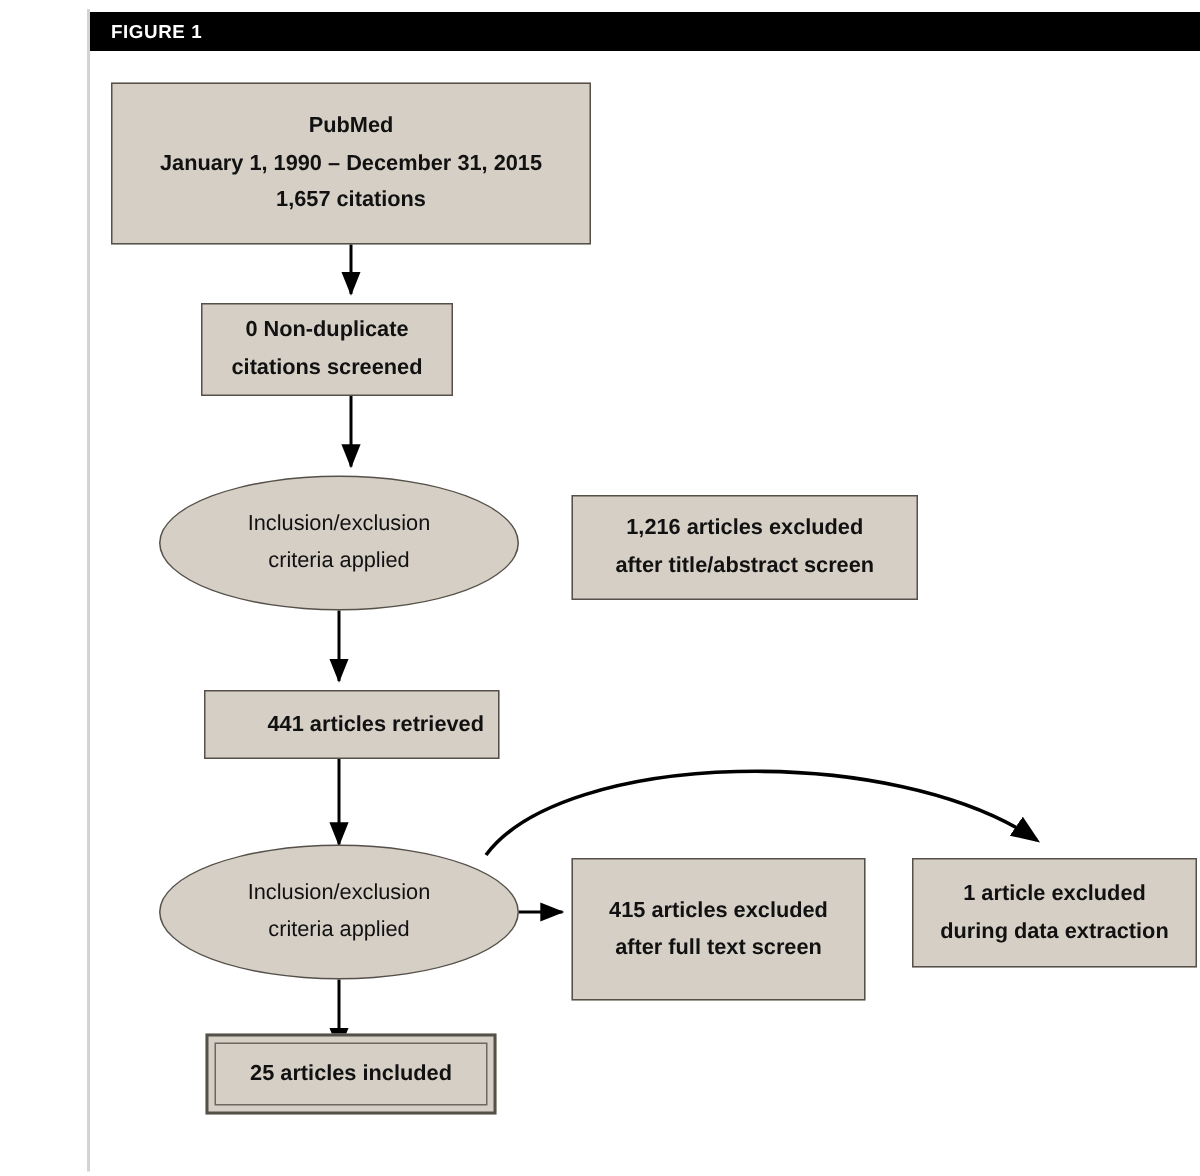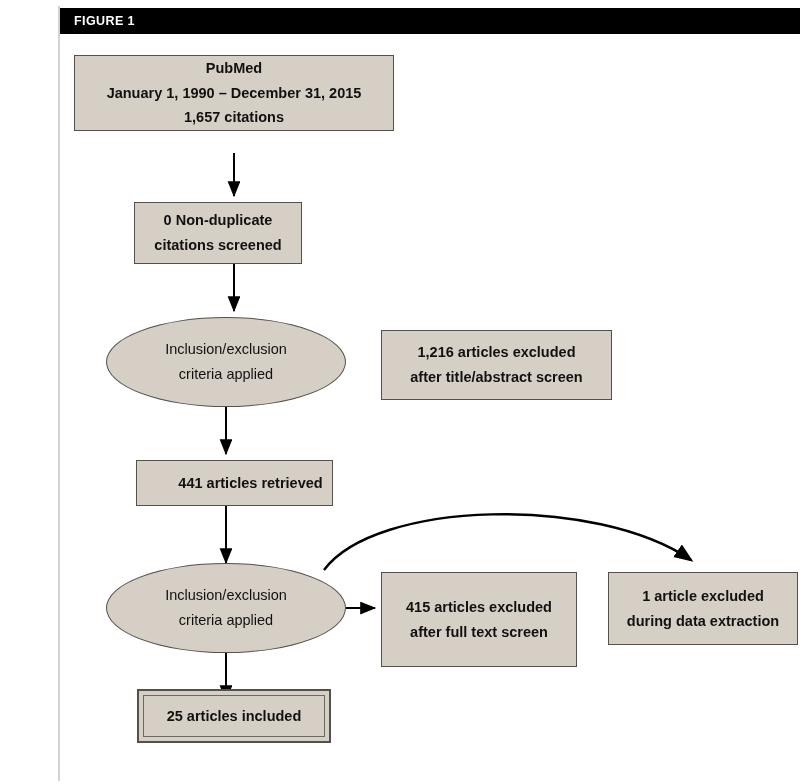--- a/index.html
+++ b/index.html
@@ -95,21 +95,21 @@
     background: #d6cfc6;
     width: 100%;
     height: 100%;
     display: flex;
     align-items: center;
     justify-content: center;
     box-sizing: border-box;
   }
 
   
-  #node-pubmed      { left: 38px;  top: 55px;  width: 320px; height: 76px; }
+  #node-pubmed      { left: 38px;  top: 55px;  width: 320px; height: 108px; }
   #node-nondup      { left: 98px; top: 202px; width: 168px; height: 62px; }
   #node-criteria-1  { left: 70px;  top: 317px; width: 240px; height: 90px; }
   #node-excluded-1  { left: 345px; top: 330px; width: 231px; height: 70px; }
   #node-retrieved   { left: 100px; top: 460px; width: 197px; height: 46px; padding-left: 32px; }
   #node-criteria-2  { left: 70px;  top: 563px; width: 240px; height: 90px; }
   #node-excluded-2  { left: 345px; top: 572px; width: 196px; height: 95px; }
   #node-excluded-3  { left: 572px; top: 572px; width: 190px; height: 73px; }
   #node-included    { left: 101px; top: 689px; width: 194px; height: 54px; }
 </style>
 </head>

